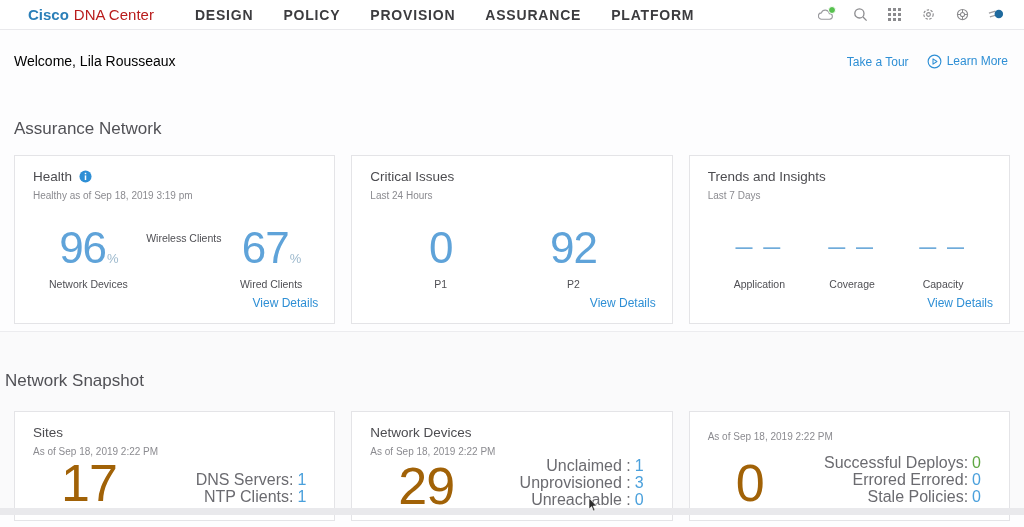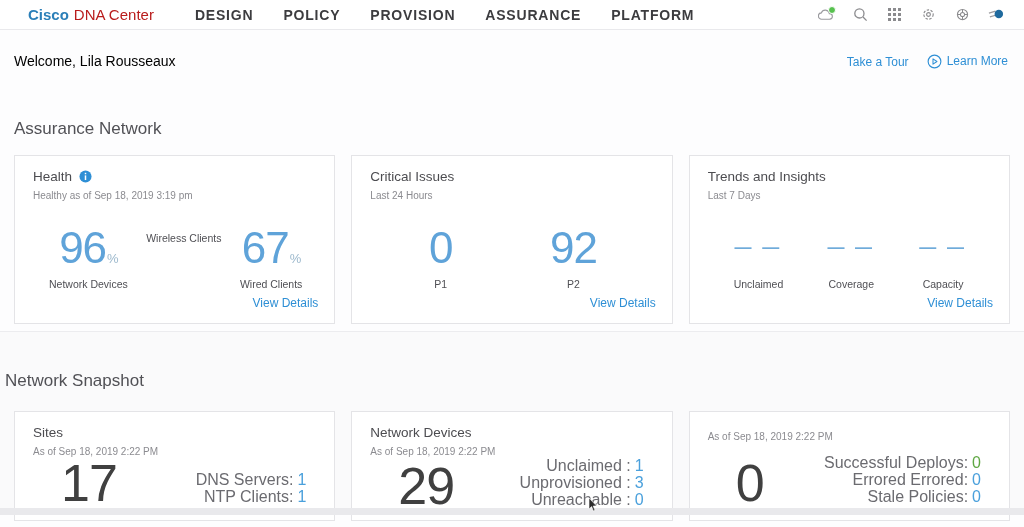--- a/index.html
+++ b/index.html
@@ -50,21 +50,21 @@
   .stat { display:flex; flex-direction:column; align-items:center; }
   .stat-num { font-size:44px; font-weight:200; color:#5fa3d9; line-height:1.04; letter-spacing:-1px; }
   .stat-unit { font-size:13px; color:#9db9cd; margin-left:1px; }
   .stat-label { font-size:10.5px; color:#4f4f54; margin-top:7px; }
   .dashes { font-size:17px; font-weight:bold; color:#6fabda; letter-spacing:3px;
             height:46px; display:flex; align-items:center; }
   .view-details { margin-top:auto; align-self:flex-end; font-size:12px; padding-bottom:3px; }
 
   
   .snap-body { display:flex; align-items:flex-end; margin-top:auto; padding-bottom:2px; }
-  .snap-num { font-size:52px; font-weight:200; color:#404040; line-height:0.92; letter-spacing:-1px; margin-left:28px; }
+  .snap-num { font-size:52px; font-weight:200; color:#a16207; line-height:0.92; letter-spacing:-1px; margin-left:28px; }
   .snap-details { margin-left:auto; text-align:right; padding-right:12px; padding-bottom:3px; }
   .snap-detail-row { font-size:16px; color:#6b6b70; line-height:17px; white-space:nowrap; }
   .snap-detail-row .val { color:#4aa0dc; margin-left:4px; }
   .snap-detail-row .val.green { color:#5fa843; }
 
   svg { display:block; }
 
   
   .cursor { position:absolute; top:498px; left:588px; width:10px; height:15px; pointer-events:none; }
 </style>
@@ -206,21 +206,21 @@
     </div>
 
     <div class="card">
       <div class="card-title-row">
         <span class="card-title">Trends and Insights</span>
       </div>
       <div class="card-subtitle">Last 7 Days</div>
       <div class="stats-row trends-stats">
         <div class="stat">
           <div class="dashes">— —</div>
-          <div class="stat-label">Unclaimed</div>
+          <div class="stat-label">Application</div>
         </div>
         <div class="stat">
           <div class="dashes">— —</div>
           <div class="stat-label">Coverage</div>
         </div>
         <div class="stat">
           <div class="dashes">— —</div>
           <div class="stat-label">Capacity</div>
         </div>
       </div>

